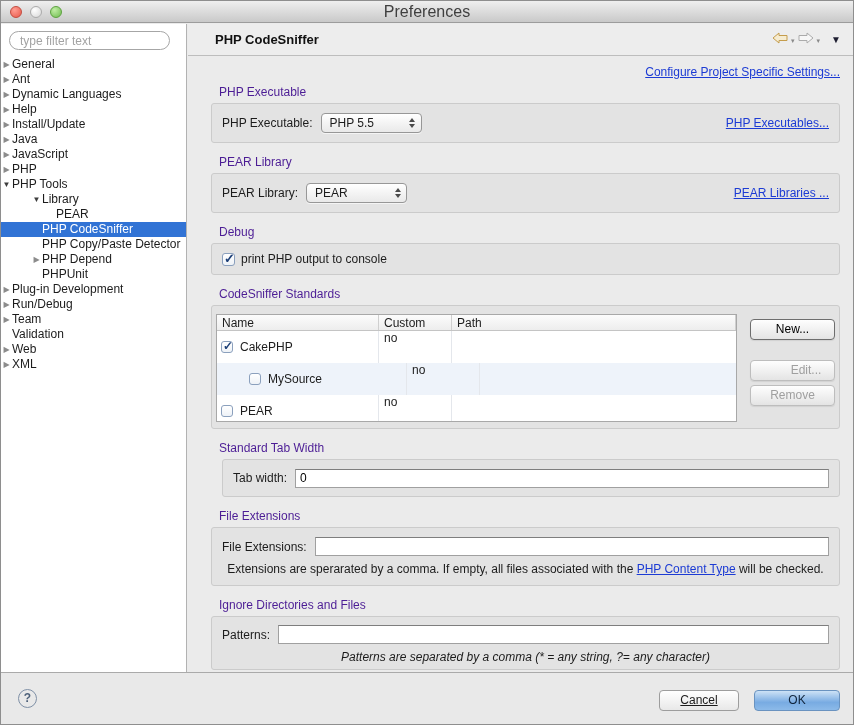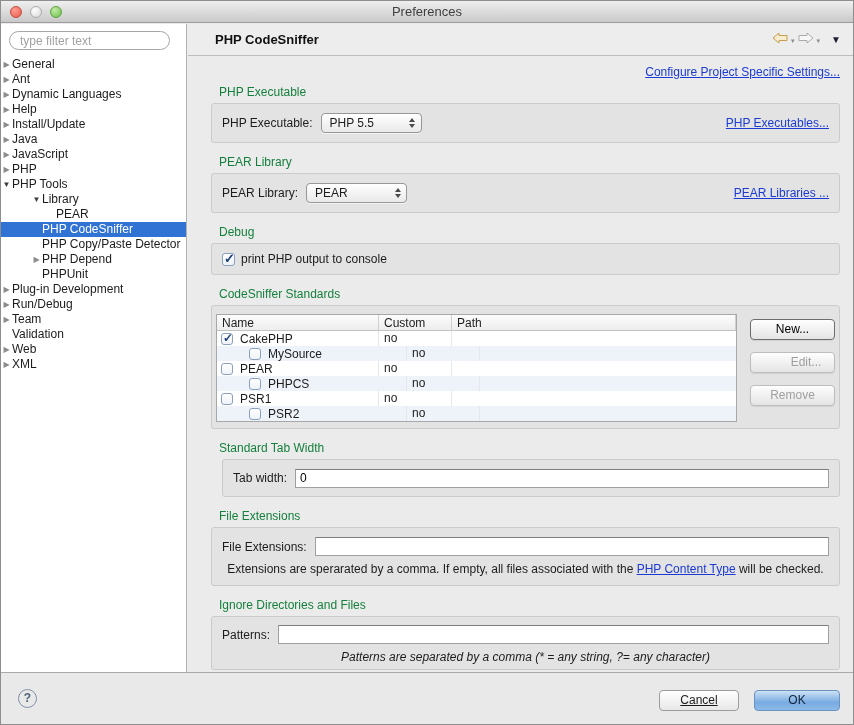--- a/index.html
+++ b/index.html
@@ -11,21 +11,21 @@
   }
   .window { width: 854px; height: 725px; border: 1px solid #8e8e8e; position: relative; overflow: hidden; background:#ebebeb; }
 
   
   .titlebar {
     position: absolute; top:0; left:0; right:0; height:22px;
     background: linear-gradient(#efefef, #c9c9c9);
     border-bottom: 1px solid #9c9c9c;
     display:flex; align-items:center; justify-content:center;
   }
-  .title-text { font-size:13px; color:#3f3f3f; }
+  .title-text { font-size:16px; color:#3f3f3f; }
   .traffic { position:absolute; left:9px; top:5px; display:flex; gap:8px; }
   .light { width:12px; height:12px; border-radius:50%; }
   .light.red   { background: radial-gradient(circle at 35% 30%, #ff9d92, #e8594a); border:1px solid #c34c40; }
   .light.gray  { background: radial-gradient(circle at 35% 30%, #ffffff, #d7d7d7); border:1px solid #ababab; }
   .light.green { background: radial-gradient(circle at 35% 30%, #c0eda4, #6fbc4f); border:1px solid #5da23f; }
 
   
   .sidebar {
     position:absolute; top:23px; left:0; width:186px; bottom:52px;
     background:#ffffff; border-right:1px solid #b2b2b2; overflow:hidden;
@@ -57,21 +57,21 @@
   .mini-caret { font-size:7px; color:#8a8a8a; padding-top:3px; }
   .view-caret { font-size:10px; color:#1d1d30; margin-left:8px; }
 
   
   .content {
     position:absolute; top:56px; left:187px; right:0; bottom:52px;
     padding:8px 13px 0 23px; overflow:hidden;
   }
   .configure-row { text-align:right; height:14px; margin-bottom:6px; }
   a.lnk { color:#1c3bd4; text-decoration:underline; cursor:pointer; }
-  .group-label { margin:0 0 4px 8px; height:14px; color:#15803d; }
+  .group-label { margin:0 0 4px 8px; height:14px; color:#4c1d95; }
   .panel {
     background:#e3e3e3; border:1px solid #cbcbcb; border-radius:3px;
     margin-bottom:12px; position:relative;
   }
   .panel.row { display:flex; align-items:center; padding:0 10px; }
   .p-exec, .p-pear { height:40px; }
   .p-debug { height:32px; }
   .p-standards { height:124px; }
   .p-tabwidth { height:38px;margin-left:11px; }
   .p-fileext { height:59px; display:block; padding:9px 10px 4px 10px; }
@@ -103,38 +103,38 @@
     font-size:13px; font-weight:bold; color:#1c3f77;
   }
 
   
   .std-table {
     position:absolute; left:4px; top:8px; width:521px; height:108px;
     background:#fff; border:1px solid #a8a8a8; overflow:hidden;
   }
   .std-head { display:flex; height:16px; background:linear-gradient(#fcfcfc,#ededed); border-bottom:1px solid #c4c4c4; }
   .std-head .hc { padding:1px 0 0 5px; border-right:1px solid #cfcfcf; }
-  .std-row { display:flex; height:15px; align-items:center; }
+  .std-row { display:flex; height:32px; align-items:center; }
   .std-row.alt { background:#eef3fa;padding-left:28px; }
   .c-name { width:162px; display:flex; align-items:center; padding-left:4px; border-right:1px solid #e4e7ec; height:100%; }
   .c-custom { width:73px; padding-left:5px; border-right:1px solid #e4e7ec; height:100%; line-height:15px; }
   .c-path { flex:1; height:100%; }
   .std-row .mac-checkbox { width:12px; height:12px; margin-right:7px; }
   .std-row .mac-checkbox.checked::after { font-size:12px; top:-3px; }
 
   
   .mac-btn {
     position:absolute; left:538px; width:85px; height:21px;
     border:1px solid #9d9d9d; border-radius:4px;
     background:linear-gradient(#fefefe,#e4e4e4);
     font: 12px "Liberation Sans", sans-serif; text-align:center; line-height:19px; cursor:default;
     box-shadow: 0 1px 1px rgba(0,0,0,.08);
   }
   .btn-new { top:13px; border-color:#6e6e6e; color:#000; }
-  .btn-edit { top:46px; color:#9f9f9f; border-color:#bdbdbd;padding-left:27px; }
+  .btn-edit { top:54px; color:#9f9f9f; border-color:#bdbdbd;padding-left:27px; }
   .btn-remove { top:79px; color:#9f9f9f; border-color:#bdbdbd; }
 
   
   .txt-input {
     flex:1; height:19px; border:1px solid #a0a0a0; border-top-color:#7e7e7e;
     background:#fff; margin-left:8px; padding:0 4px;
     font: 12px "Liberation Sans", sans-serif; outline:none;
   }
   .help-line { margin-top:6px; color:#1c1c1c;text-align:center; }
   .help-line.italic { font-style: italic; }

